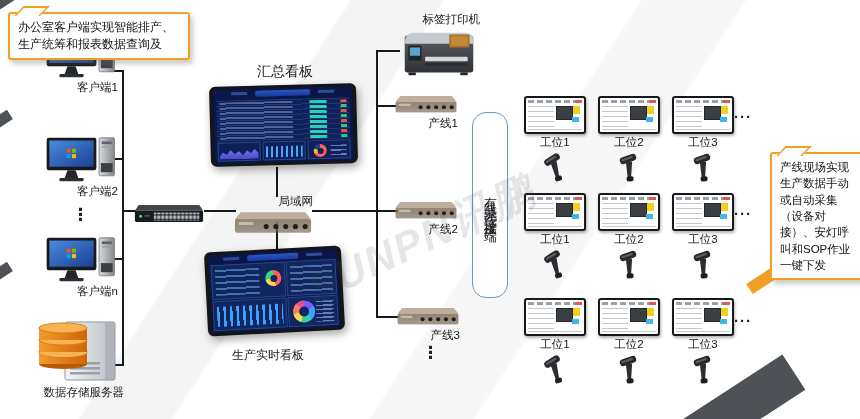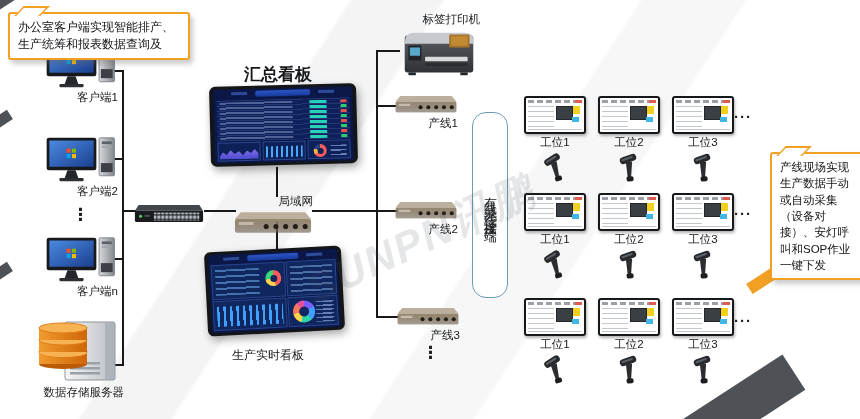--- a/index.html
+++ b/index.html
@@ -233,21 +233,21 @@
   <div class="wire" style="left:276px;top:221px;width:2px;height:30px;"></div>
   <div class="wire" style="left:376px;top:50px;width:2px;height:268px;"></div>
   <div class="wire" style="left:378px;top:50px;width:22px;height:2px;"></div>
   <div class="wire" style="left:378px;top:105px;width:18px;height:2px;"></div>
   <div class="wire" style="left:376px;top:316px;width:22px;height:2px;"></div>
 
   <div class="callout" style="left:8px;top:12px;width:162px;">
     <span>办公室客户端实现智能排产、生产统筹和报表数据查询及</span>
   </div>
 
-  <div class="node" style="left:44px;top:42px;width:74px;">
+  <div class="node" style="left:44px;top:32px;width:74px;">
     <svg class="icon" width="74" height="47">
         <use href="#sym-computer"></use>
       </svg>
     <div class="lbl">客户端1</div>
   </div>
   <div class="node" style="left:44px;top:136px;width:74px;">
     <svg class="icon" width="74" height="47">
         <use href="#sym-computer"></use>
       </svg>
     <div class="lbl">客户端2</div>
@@ -272,21 +272,21 @@
         <use href="#sym-switch"></use>
       </svg>
   </div>
   <div class="node" style="left:233px;top:194px;width:80px;">
     <div class="lbl" style="margin:0 0 1px;">局域网</div>
     <svg class="icon" width="80" height="26">
         <use href="#sym-router"></use>
       </svg>
   </div>
 
-  <div class="lbl" style="position:absolute;left:244px;top:62px;z-index:2;font-size:17px;font-weight:bold;">汇总看板</div>
+  <div class="lbl" style="position:absolute;left:257px;top:62px;z-index:2;font-size:14px;">汇总看板</div>
   <div class="board summary" style="left:210px;top:85px;">
     <div class="scr">
       <div class="t-pill"></div>
       <div class="s-table">
         <div class="coltext"></div>
           <div class="colbars"></div>
           <div class="colbadge"></div>
       </div>
       <div class="s-charts">
         <div class="s-area"></div>

